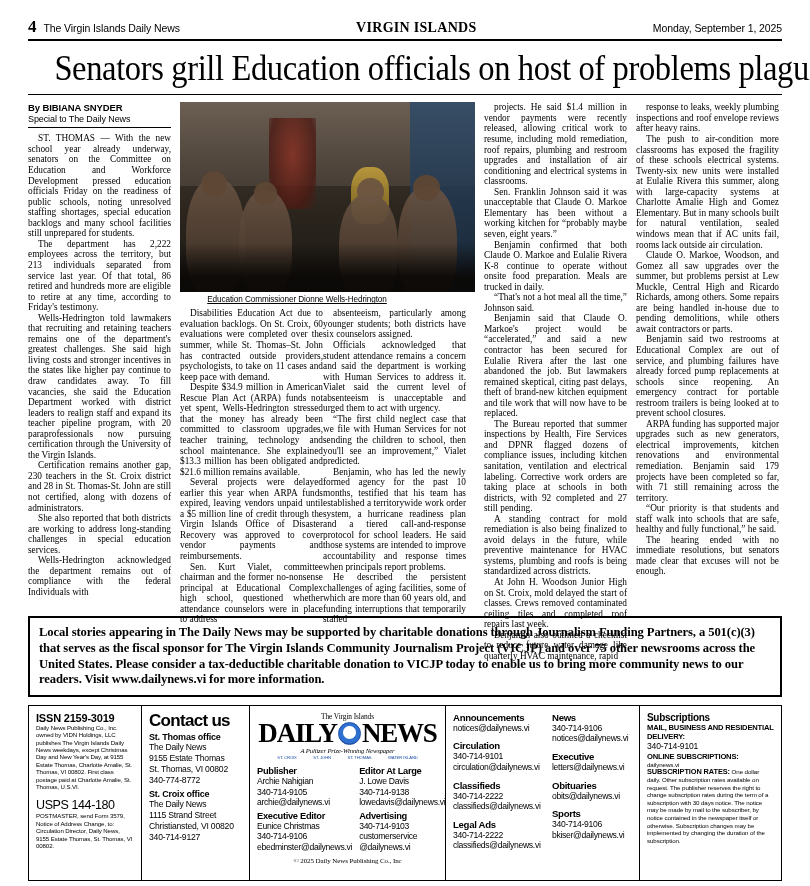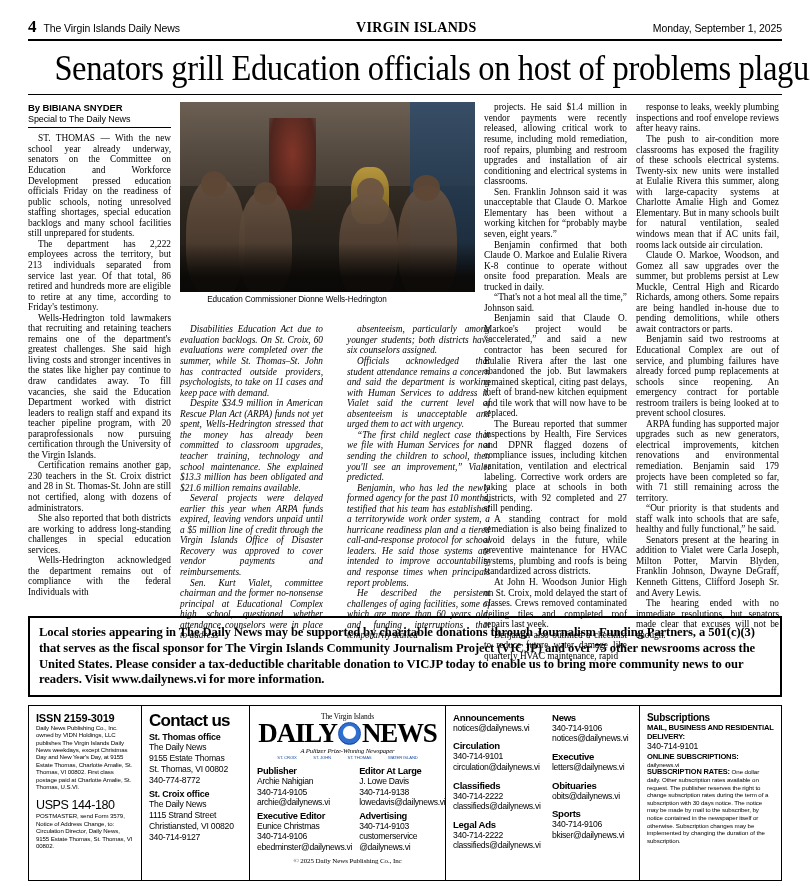--- a/index.html
+++ b/index.html
@@ -108,21 +108,22 @@
     text-align: justify;
     margin: 0;
     text-indent: 10px;
     hyphens: auto;
     -webkit-hyphens: auto;
   }
 
   
   .photo-block {
     width: 234px;
-    margin: 0 0 20px 0;
+    margin: 0 0 4px 0;
+    text-decoration: underline;
   }
   .photo {
     width: 295px;
     height: 190px;
     position: relative;
     overflow: hidden;
     background: #3c3328;
   }
   .ph-bg {
     position: absolute; inset: 0;
@@ -172,22 +173,21 @@
     text-align: center;
     padding-top: 3px;
     letter-spacing: -0.1px;
   }
   .col-wide {
     width: 295px;
     flex: 0 0 295px;
   }
   .subcols {
     display: flex;
-    gap: 24px;
-    font-style: italic;
+    gap: 0;
   }
   .subcol { width: 143px; flex: 0 0 143px; }
 
   
   .donate-box {
     border: 2px solid #000;
     margin-top: 9px;
     padding: 7px 9px 7px 9px;
     font-family: "Liberation Serif", serif;
     font-weight: bold;
@@ -447,21 +447,20 @@
       <p class="body">Benjamin also outlined a checklist to reduce future water damage like quarterly HVAC maintenance, rapid</p>
     </div>
 
     <div class="col">
       <p class="body">response to leaks, weekly plumbing inspections and roof envelope reviews after heavy rains.</p>
       <p class="body">The push to air-condition more classrooms has exposed the fragility of these schools electrical systems. Twenty-six new units were installed at Eulalie Rivera this summer, along with large-capacity systems at Charlotte Amalie High and Gomez Elementary. But in many schools built for natural ventilation, sealed windows mean that if AC units fail, rooms lack outside air circulation.</p>
       <p class="body">Claude O. Markoe, Woodson, and Gomez all saw upgrades over the summer, but problems persist at Lew Muckle, Central High and Ricardo Richards, among others. Some repairs are being handled in-house due to pending demolitions, while others await contractors or parts.</p>
       <p class="body">Benjamin said two restrooms at Educational Complex are out of service, and plumbing failures have already forced pump replacements at schools since reopening. An emergency contract for portable restroom trailers is being looked at to prevent school closures.</p>
       <p class="body">ARPA funding has supported major upgrades such as new generators, electrical improvements, kitchen renovations and environmental remediation. Benjamin said 179 projects have been completed so far, with 71 still remaining across the territory.</p>
       <p class="body">“Our priority is that students and staff walk into schools that are safe, healthy and fully functional,” he said.</p>
-      <p class="body">Senators present at the hearing in addition to Vialet were Carla Joseph, Milton Potter, Marvin Blyden, Franklin Johnson, Dwayne DeGraff, Kenneth Gittens, Clifford Joseph Sr. and Avery Lewis.</p>
       <p class="body">The hearing ended with no immediate resolutions, but senators made clear that excuses will not be enough.</p>
     </div>
   </div>
 
   <div class="donate-box">
     <span>Local stories appearing in The Daily News may be supported by charitable donations through Journalism Funding Partners, a 501(c)(3) that serves as the fiscal sponsor for The Virgin Islands Community Journalism Project (VICJP) and over 75 other newsrooms across the United States.  Please consider a tax-deductible charitable donation to VICJP today to enable us to bring more community news to our readers.  Visit www.dailynews.vi for more information.</span>
   </div>
 
   <div class="masthead">
 

